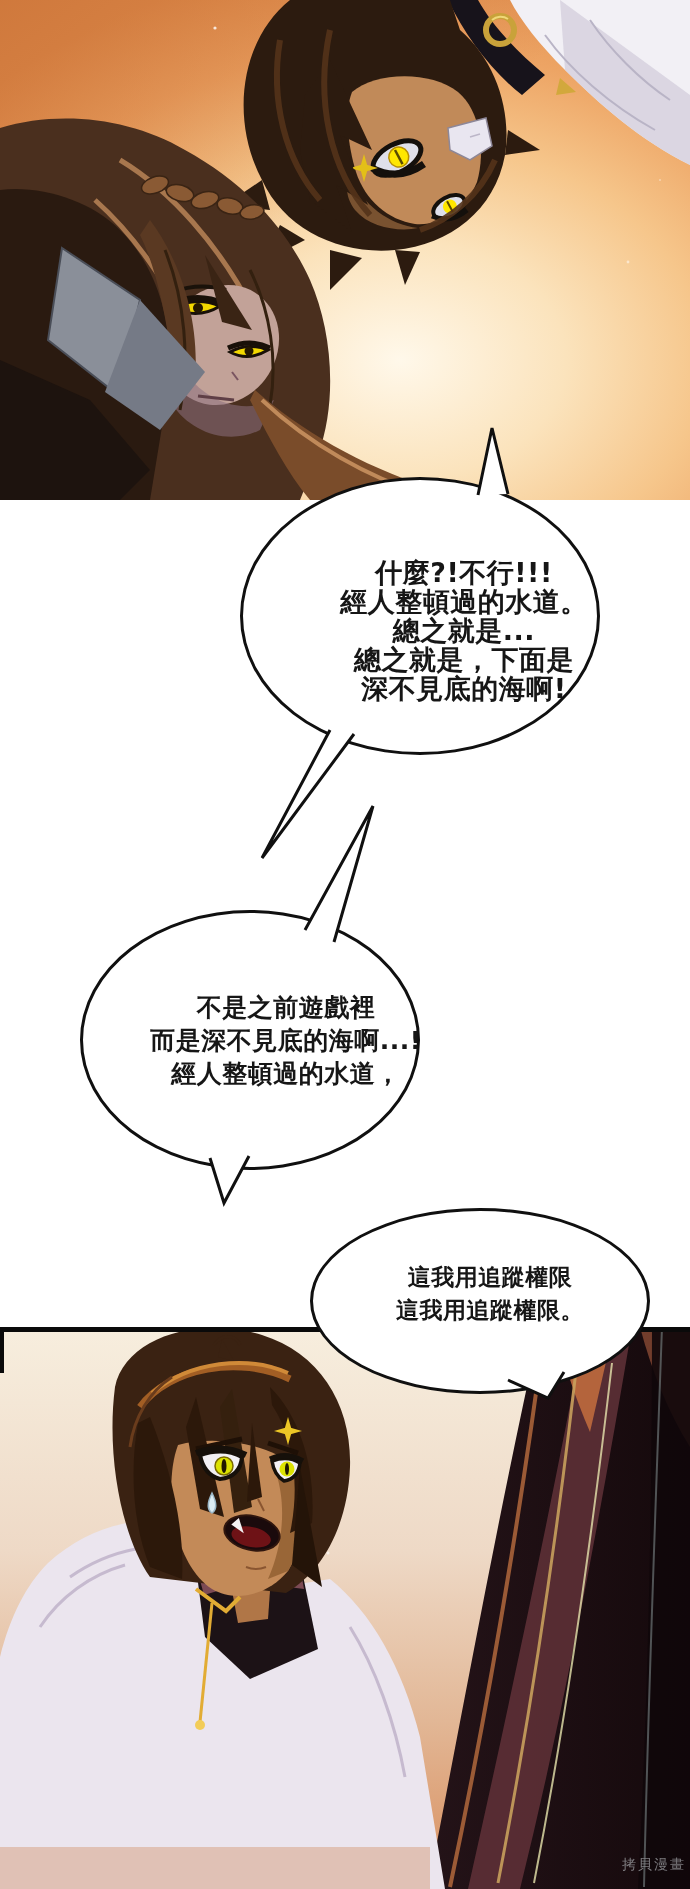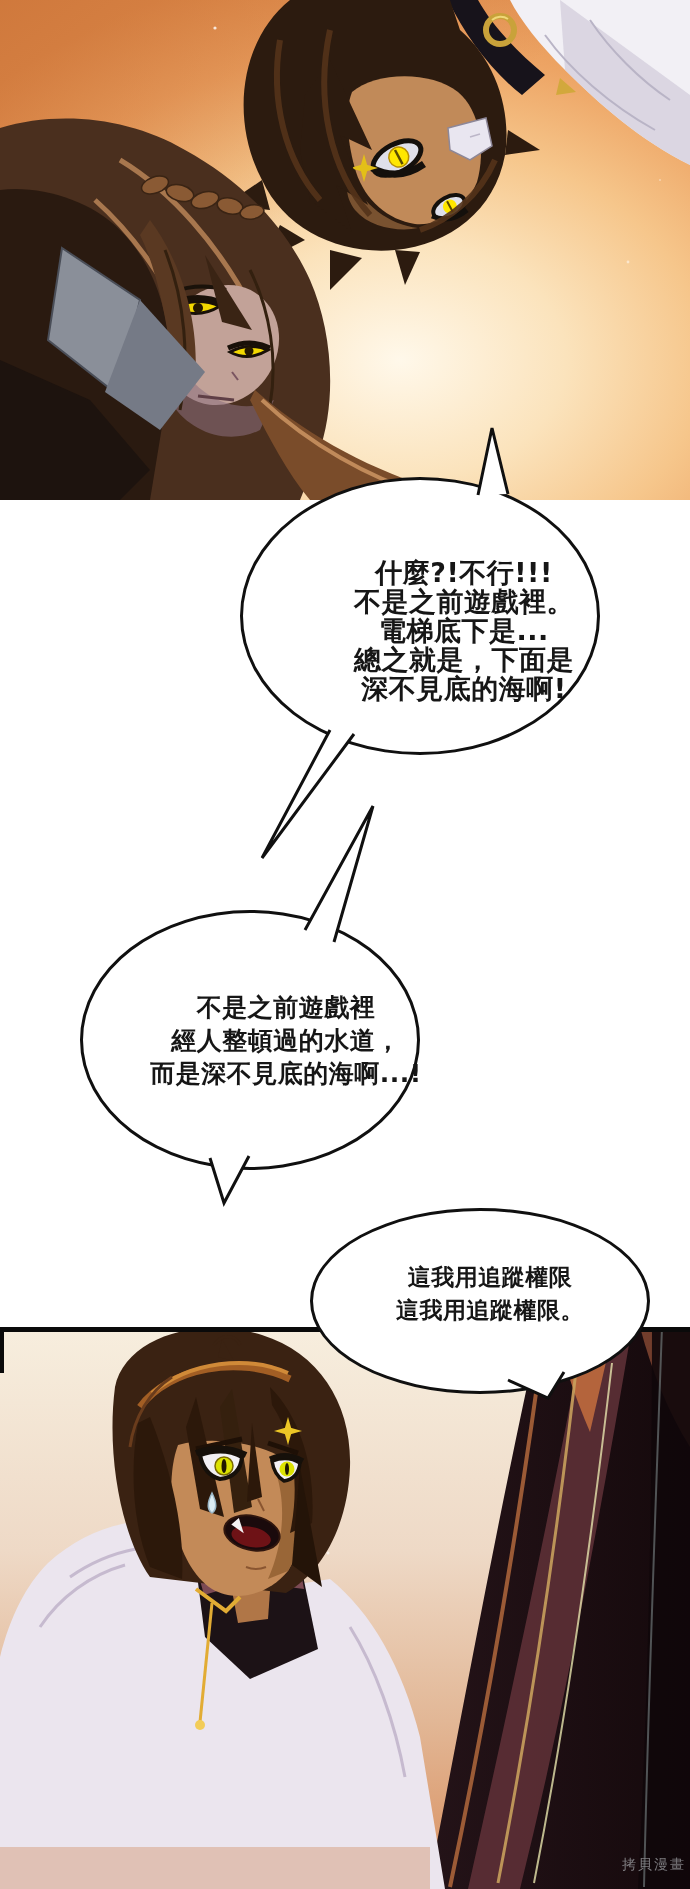--- a/index.html
+++ b/index.html
@@ -246,32 +246,32 @@
     </g>
 
     <rect x="0" y="0" width="690" height="5" fill="#0a0a0a"></rect>
     <rect x="0" y="0" width="4" height="46" fill="#0a0a0a"></rect>
     <rect x="0" y="520" width="430" height="42" fill="rgba(200,110,50,.3)"></rect>
   </svg>
 
   <div class="bubble" id="bubble-1">
     <div class="bubble-text">
       <span>什麼?!不行!!!</span>
-      <span>不是之前遊戲裡。</span>
-      <span>電梯底下是...</span>
+      <span>經人整頓過的水道。</span>
+      <span>總之就是...</span>
       <span>總之就是，下面是</span>
       <span>深不見底的海啊!</span>
     </div>
   </div>
 
   <div class="bubble" id="bubble-2">
     <div class="bubble-text">
       <span>不是之前遊戲裡</span>
+      <span>而是深不見底的海啊...!</span>
       <span>經人整頓過的水道，</span>
-      <span>而是深不見底的海啊...!</span>
     </div>
   </div>
 
   <div class="bubble" id="bubble-3">
     <div class="bubble-text">
       <span>這我用追蹤權限</span>
       <span>這我用追蹤權限。</span>
     </div>
   </div>
 

